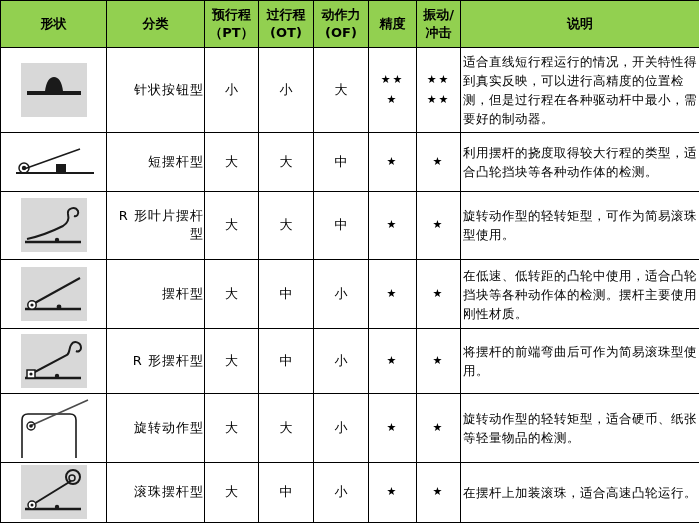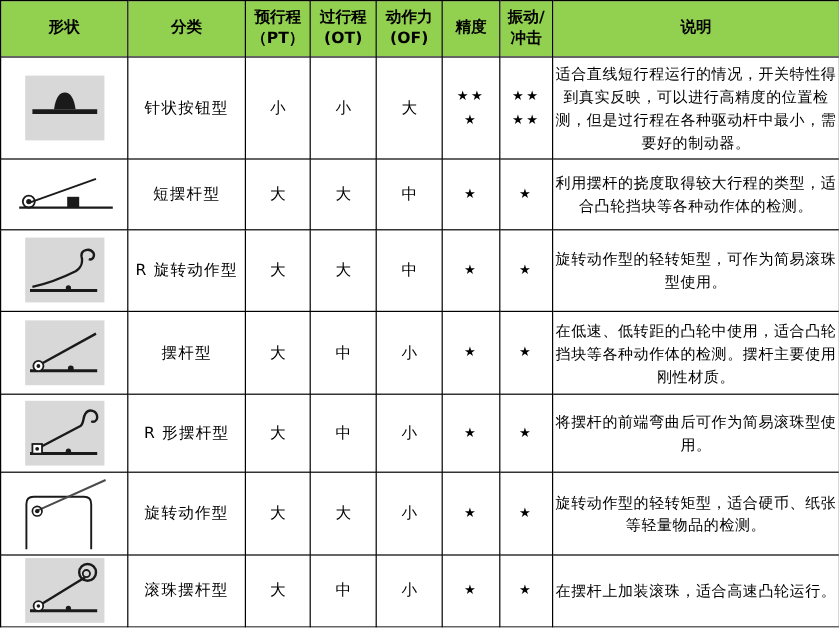--- a/index.html
+++ b/index.html
@@ -31,23 +31,23 @@
     line-height: 1.35;
     font-size: 13px;
   }
   td.val { font-size: 13px; }
   td.stars {
     font-size: 11px;
     white-space: pre-line;
     line-height: 1.8;
     letter-spacing: 2px;
   }
-  td.cls { font-size: 13px; letter-spacing: 1px; }
+  td.cls { font-size: 13px; letter-spacing: 1px; text-align: right; }
   td.desc {
-    text-align: center;
+    text-align: left;
     vertical-align: middle;
     font-size: 12.5px;
     line-height: 1.52;
     padding: 1px 2px 1px 2px;
     letter-spacing: 0.5px;
   }
   td.shape-cell { vertical-align: middle; }
   .shape-box {
     width: 66px;
     height: 54px;
@@ -137,21 +137,21 @@
     <tr style="height:68px">
       <td class="shape-cell">
         <div class="shape-box">
           <svg width="66" height="54" viewBox="0 0 66 54">
             <line x1="4" y1="44" x2="60" y2="44" stroke="#1a1a1a" stroke-width="2.5"></line>
             <circle cx="36" cy="42" r="2.2" fill="#1a1a1a"></circle>
             <path d="M6 41 C 20 38, 32 33, 42 28 C 47 25, 48 20, 47 16 C 46 10, 54 8, 57 13 C 58 16, 56 19, 53 18" fill="none" stroke="#1a1a1a" stroke-width="2"></path>
           </svg>
         </div>
       </td>
-      <td class="cls">R 旋转动作型</td>
+      <td class="cls">R 形叶片摆杆型</td>
       <td class="val">大</td>
       <td class="val">大</td>
       <td class="val">中</td>
       <td class="stars">★</td>
       <td class="stars">★</td>
       <td class="desc">旋转动作型的轻转矩型，可作为简易滚珠型使用。</td>
     </tr>
 
     <tr style="height:69px">
       <td class="shape-cell">

